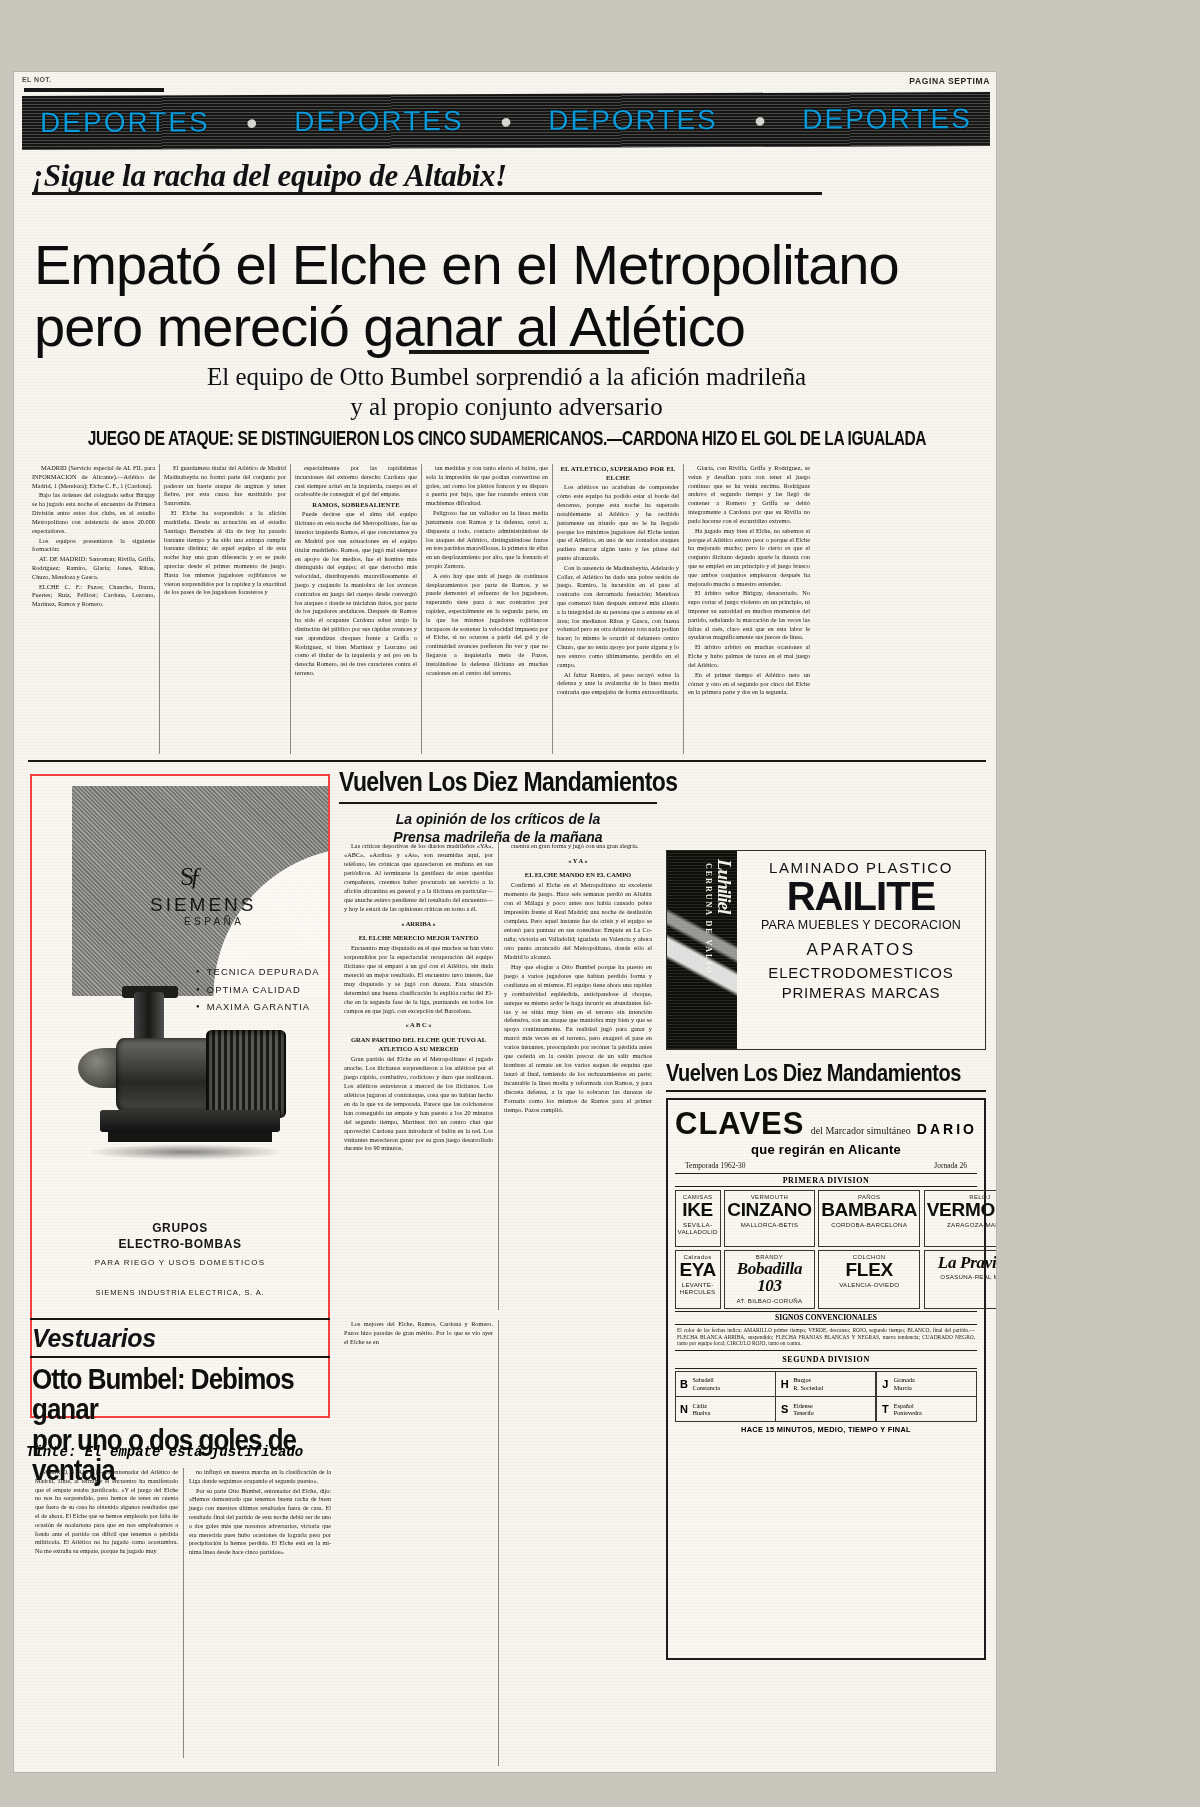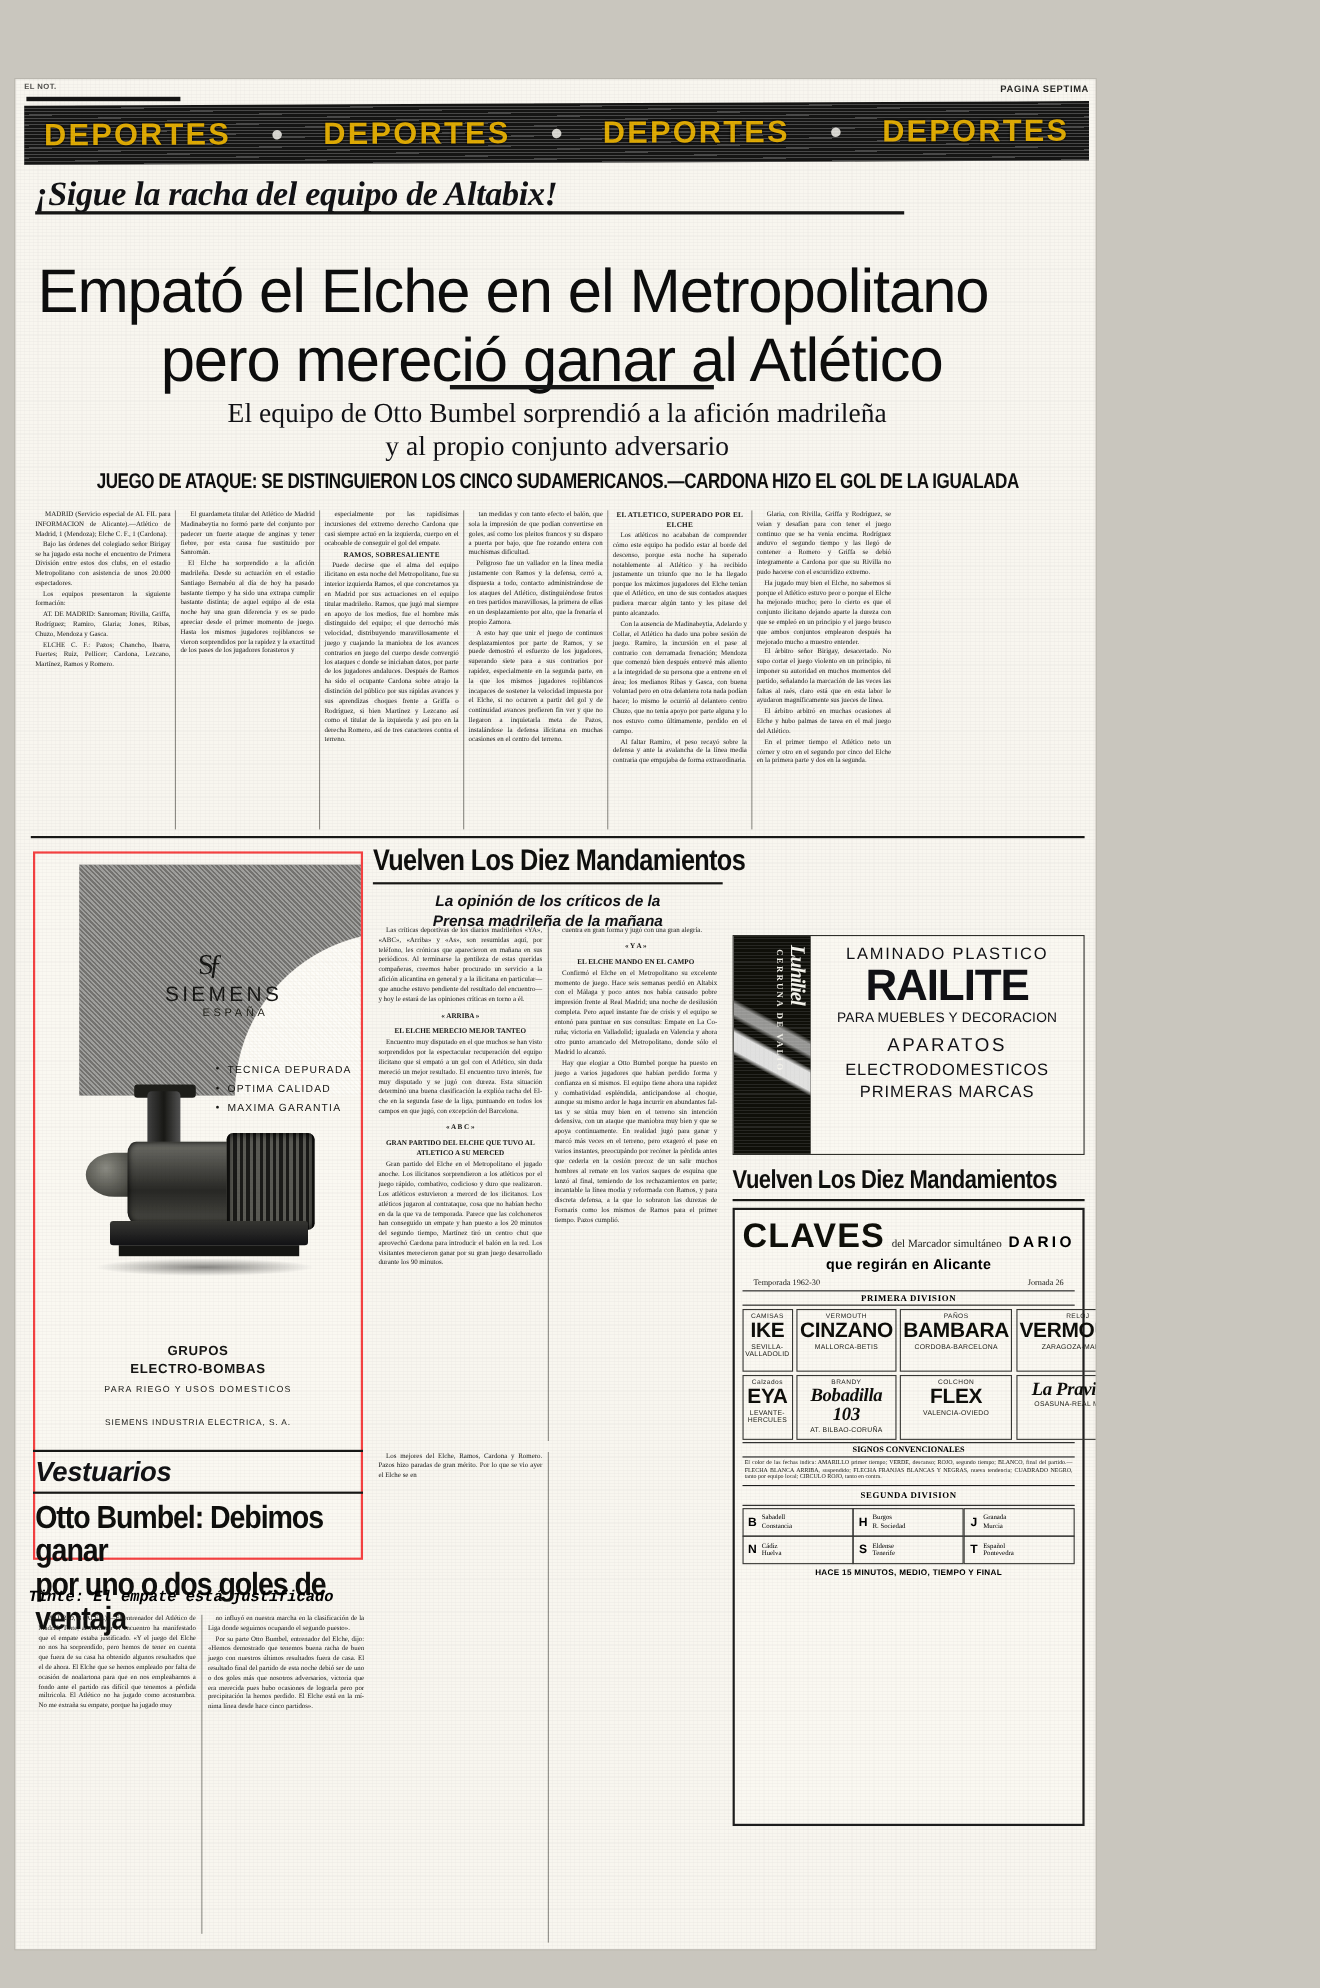--- a/index.html
+++ b/index.html
@@ -41,40 +41,40 @@
     position:absolute; top:22px; left:8px; right:6px; height:54px;
     background:#1a1a19; overflow:hidden;
     display:flex; align-items:center; justify-content:space-around;
     transform:skewY(-.25deg);
   }
   .banner::before{
     content:""; position:absolute; inset:0;
     background:repeating-linear-gradient(0deg, rgba(255,255,255,.22) 0 1px, rgba(0,0,0,0) 1px 3px);
   }
   .banner-word{
-    position:relative; color:#eab308; font-family:"Liberation Sans", sans-serif;
-    font-weight:700; font-size:28px; letter-spacing:2px;
+    position:relative; color:#0ea5e9; font-family:"Liberation Sans", sans-serif;
+    font-weight:400; font-size:28px; letter-spacing:2px;
     text-shadow:0 0 2px #000; opacity:.92;
   }
   .banner-dot{ position:relative; color:#f2f0ea; font-size:20px; opacity:.85;}
 
   
   .kicker-ital{
     position:absolute; top:86px; left:18px;
     font-family:"Liberation Serif", serif; font-style:italic; font-weight:700;
     font-size:31px; letter-spacing:-.3px; color:#17171a;
   }
   .hr-thick{ position:absolute; background:#1b1b1a; }
 
   .head1, .head2{
     position:absolute; font-family:"Liberation Sans", sans-serif;
     font-weight:400; color:#121212; letter-spacing:-1px;
   }
   .head1{ top:126px; left:20px; width:945px; font-size:56px; line-height:1.02; }
-  .head2{ top:188px; left:20px; width:945px; font-size:56px; line-height:1.02; text-align:center; padding-right:10px;}
+  .head2{ top:188px; left:20px; width:945px; font-size:56px; line-height:1.02; text-align:left; padding-right:10px;}
 
   .deck{
     position:absolute; left:20px; width:945px; text-align:center;
     font-family:"Liberation Serif", serif; font-size:25px; color:#16161a; line-height:1.22;
   }
   .deck1{ top:290px; }
   .deck2{ top:320px; }
 
   .kicker-bold{
     position:absolute; top:358px; left:24px; width:938px; text-align:center;

